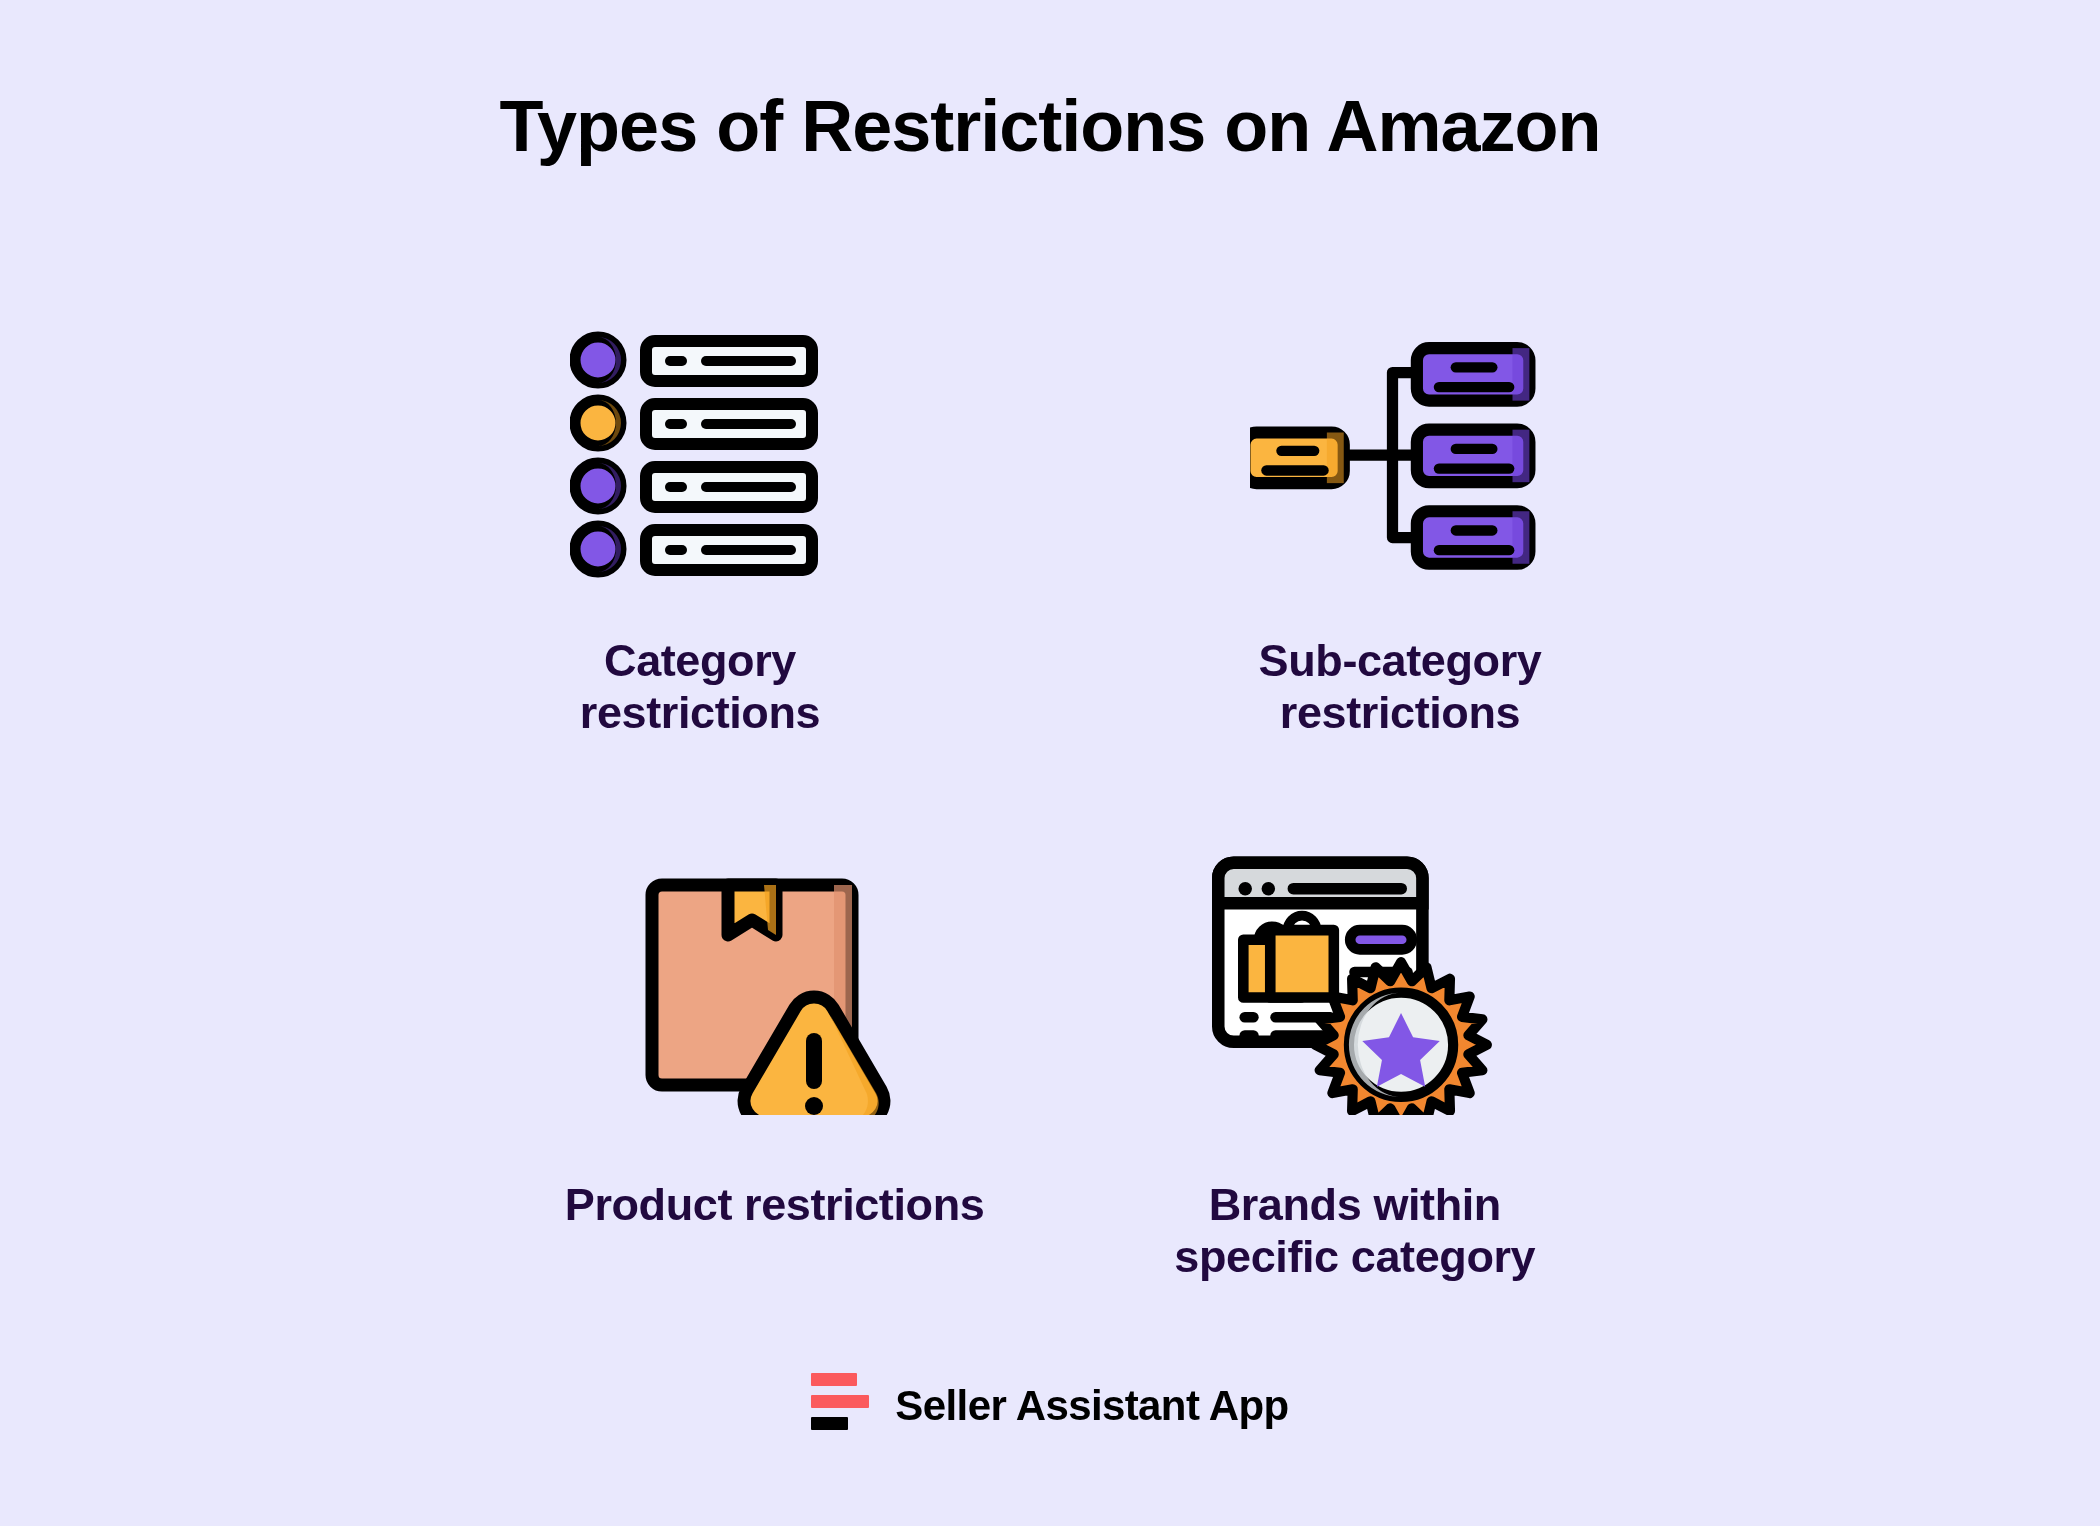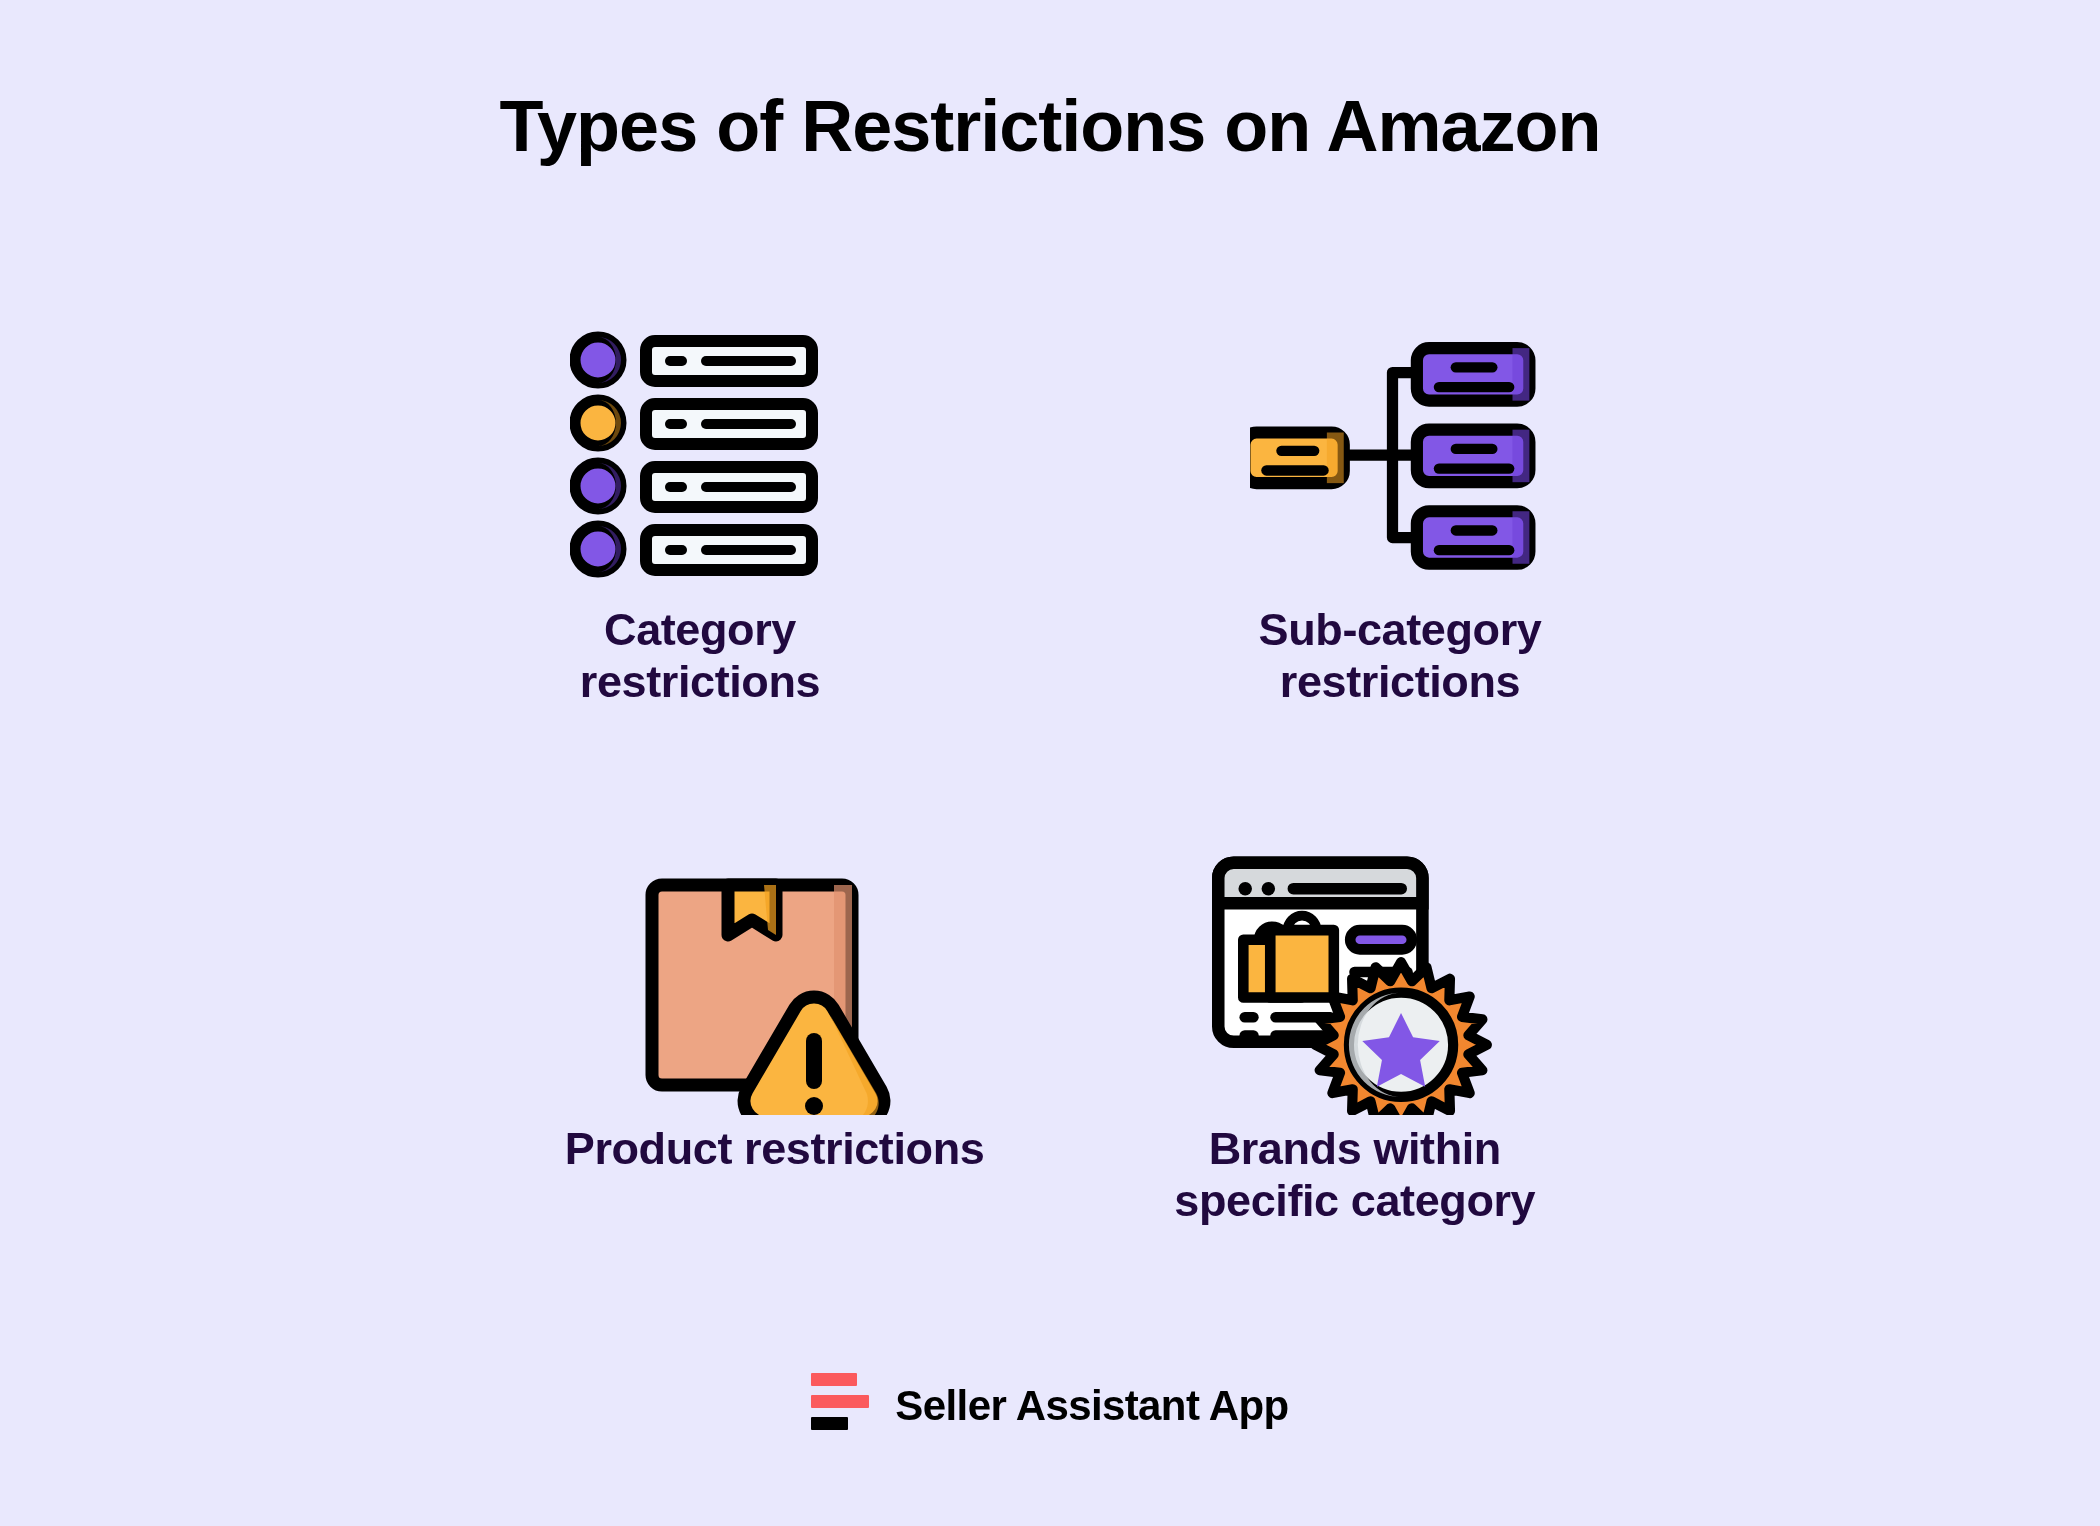--- a/index.html
+++ b/index.html
@@ -54,37 +54,38 @@
     top: 845px;
     left: 0;
     width: 2100px;
     gap: 190px;
   }
 
   .item {
     display: flex;
     flex-direction: column;
     align-items: center;
+    gap: 31px;
   }
   .item-icon {
     position: relative;
     display: block;
   }
   .item-label {
     margin-top: 24px;
     text-align: center;
     font-size: 45px;
     font-weight: 700;
     color: #21093f;
     line-height: 1.15;
     letter-spacing: -0.4px;
     white-space: pre-line;
   }
   .label-bottom {
-    margin-top: 8px;
+    margin-top: 33px;
   }
 
   .icon-box-top {
     width: 300px;
     height: 250px;
     display: flex;
     align-items: center;
     justify-content: center;
   }
   .icon-box-bottom {

